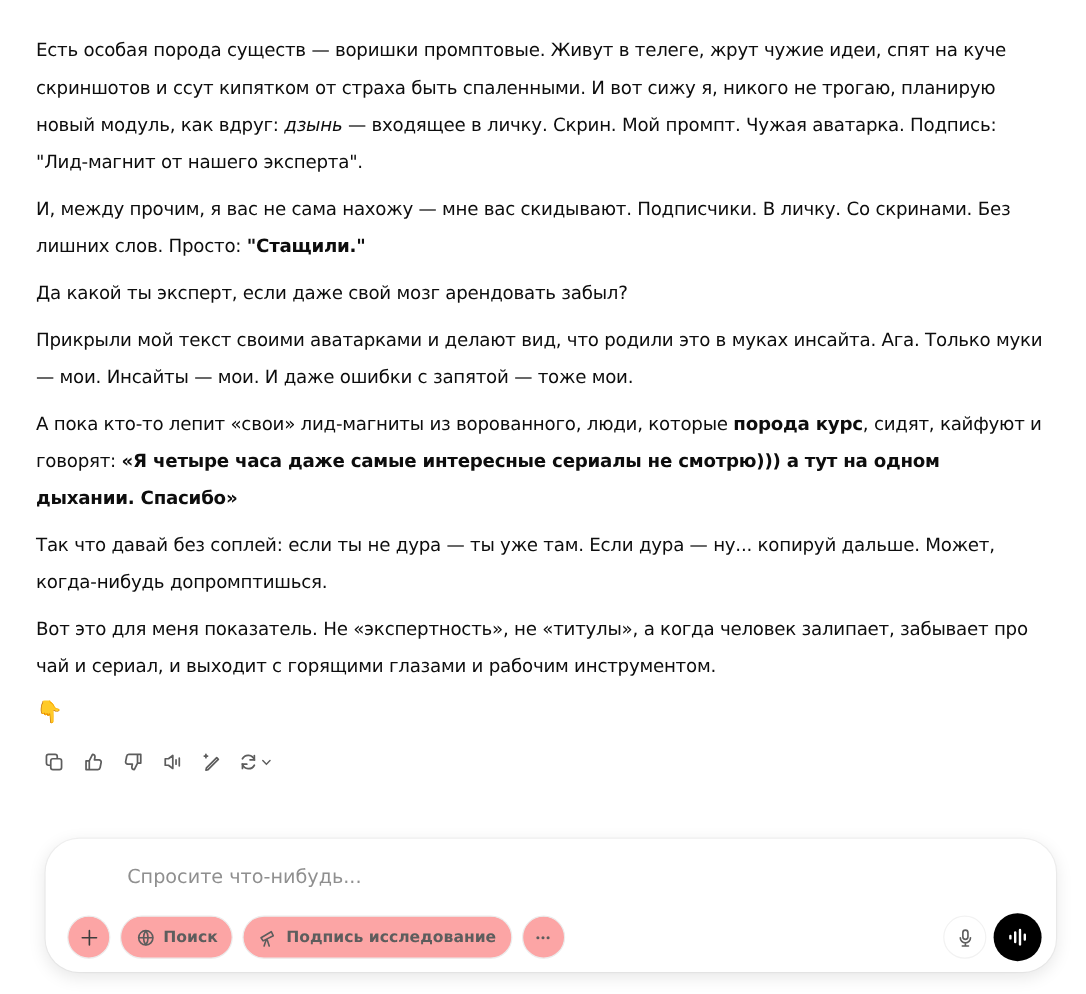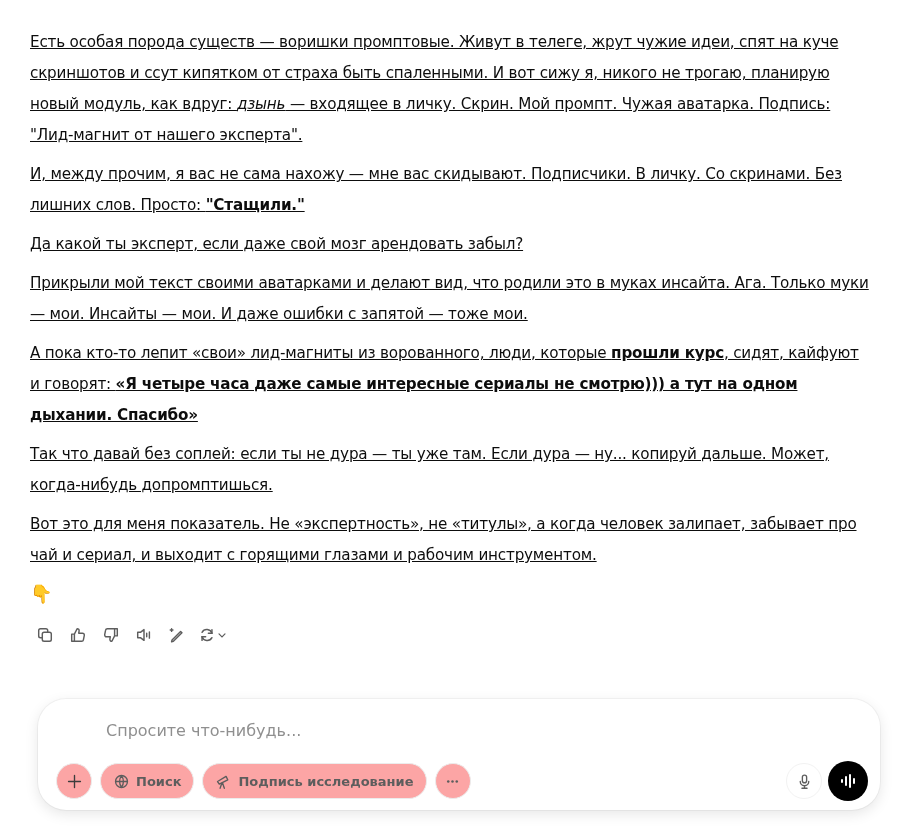--- a/index.html
+++ b/index.html
@@ -7,21 +7,21 @@
       width: 905px; height: 828px; overflow: hidden;
       background: #ffffff;
       font-family: "DejaVu Sans", "Liberation Sans", sans-serif;
       color: #0d0d0d;
     }
     .page { position: relative; width: 905px; height: 828px; }
     .message {
       position: absolute; left: 30px; top: 27px; width: 840px;
       font-size: 15.2px; line-height: 31px; letter-spacing: -0.2px;
     }
-    .message p { margin-bottom: 8px; text-decoration: underline; }
+    .message p { margin-bottom: 8px; }
     .message b { font-weight: 700; }
     .message i { font-style: italic; }
     .emoji {
       position: absolute; left: 30px; top: 583px; font-size: 18px; line-height: 22px;
     }
     .actions {
       position: absolute; left: 28px; top: 622px; display: flex; align-items: center; gap: 0;
     }
     .act {
       width: 33px; height: 26px; display: flex; align-items: center; justify-content: center;
@@ -69,21 +69,21 @@
 </head>
 <body>
 
 <div class="page">
 
   <div class="message" id="message">
       <p><span>Есть особая порода существ — воришки промптовые. Живут в телеге, жрут чужие идеи, спят на куче скриншотов и ссут кипятком от страха быть спаленными. И вот сижу я, никого не трогаю, планирую новый модуль, как вдруг: </span><i>дзынь</i><span> — входящее в личку. Скрин. Мой промпт. Чужая аватарка. Подпись: "Лид-магнит от нашего эксперта".</span></p>
       <p><span>И, между прочим, я вас не сама нахожу — мне вас скидывают. Подписчики. В личку. Со скринами. Без лишних слов. Просто: </span><b>"Стащили."</b></p>
       <p><span>Да какой ты эксперт, если даже свой мозг арендовать забыл?</span></p>
       <p><span>Прикрыли мой текст своими аватарками и делают вид, что родили это в муках инсайта. Ага. Только муки — мои. Инсайты — мои. И даже ошибки с запятой — тоже мои.</span></p>
-      <p><span>А пока кто-то лепит «свои» лид-магниты из ворованного, люди, которые </span><b>прошли курс</b><span>, сидят, кайфуют и говорят: </span><b>«Я четыре часа даже самые интересные сериалы не смотрю))) а тут на одном дыхании. Спасибо»</b></p>
+      <p><span>А пока кто-то лепит «свои» лид-магниты из ворованного, люди, которые </span><b>порода курс</b><span>, сидят, кайфуют и говорят: </span><b>«Я четыре часа даже самые интересные сериалы не смотрю))) а тут на одном дыхании. Спасибо»</b></p>
       <p><span>Так что давай без соплей: если ты не дура — ты уже там. Если дура — ну... копируй дальше. Может, когда-нибудь допромптишься.</span></p>
       <p><span>Вот это для меня показатель. Не «экспертность», не «титулы», а когда человек залипает, забывает про чай и сериал, и выходит с горящими глазами и рабочим инструментом.</span></p>
     </div>
 
   <div class="emoji">👇</div>
 
   <div class="actions">
     <div class="act">
       <svg viewBox="0 0 20 20" fill="none" stroke="currentColor" stroke-width="1.6">
           <rect x="7" y="7" width="10" height="10" rx="2"></rect>

